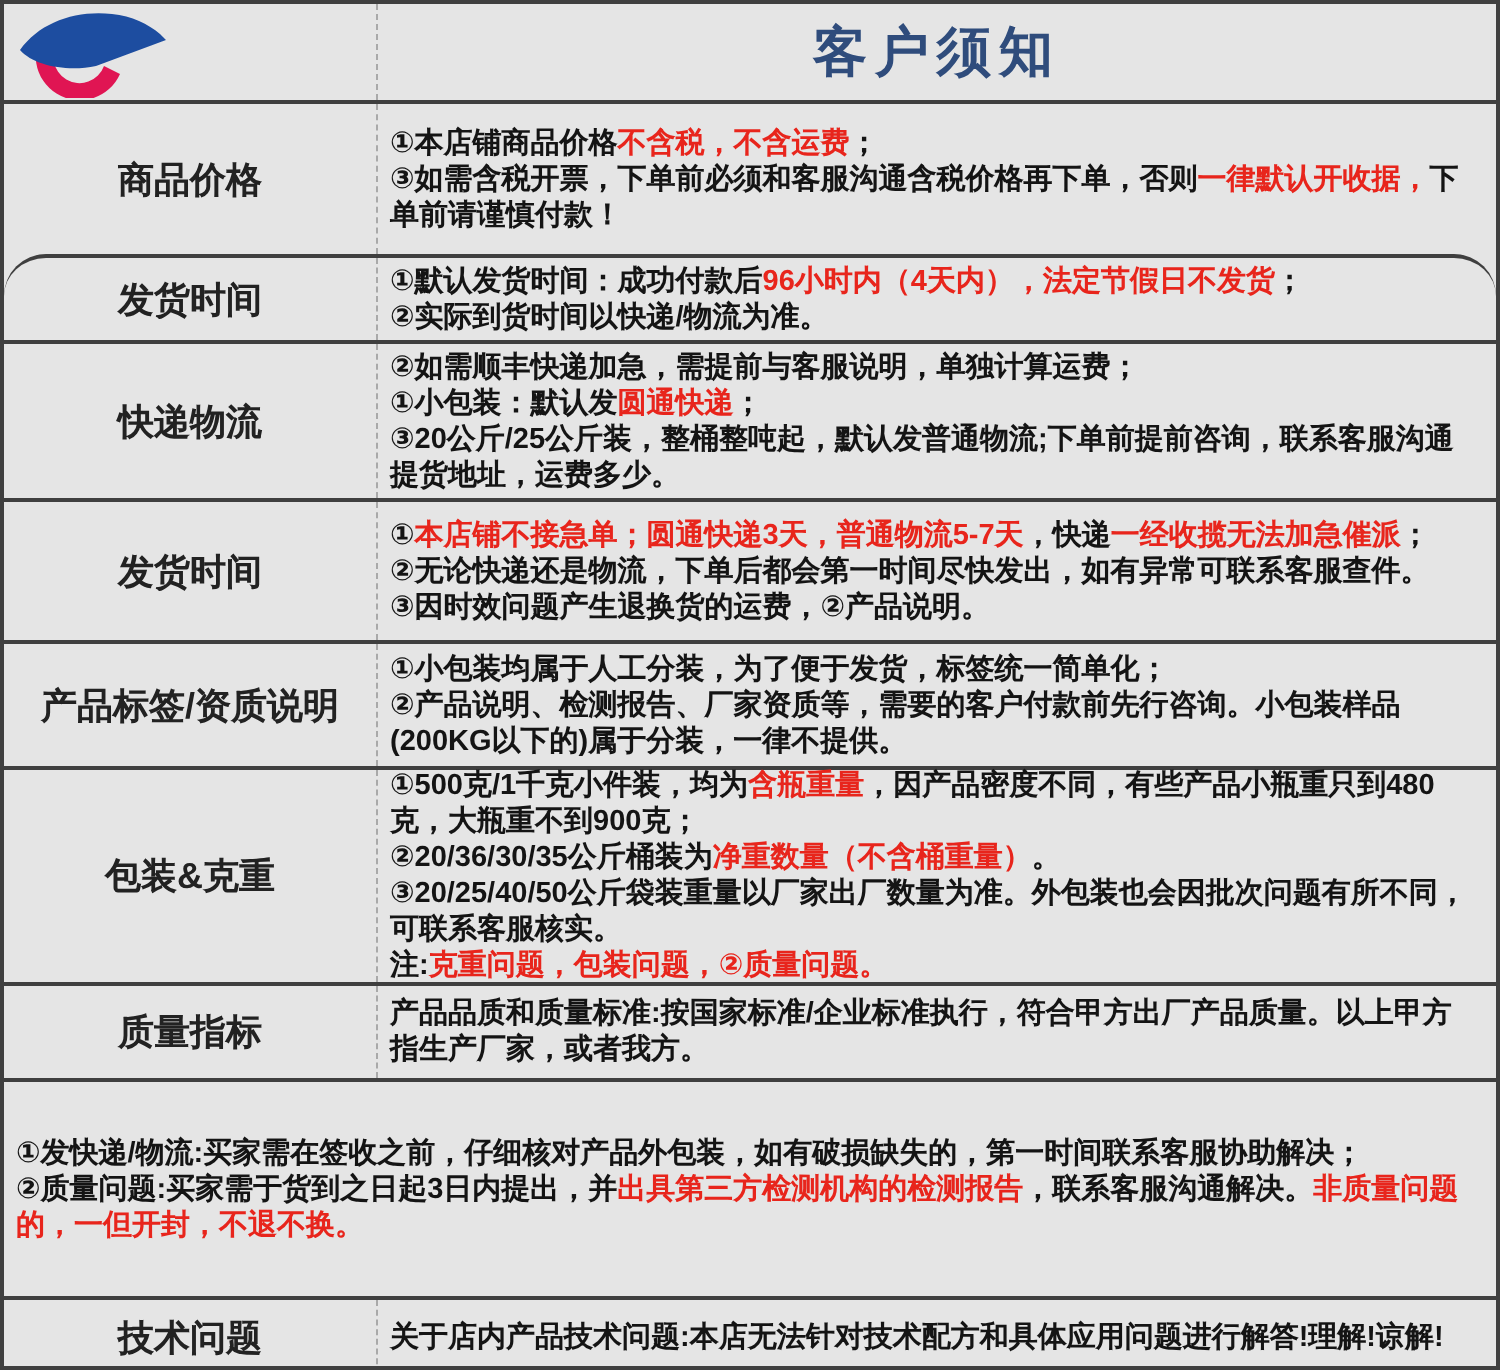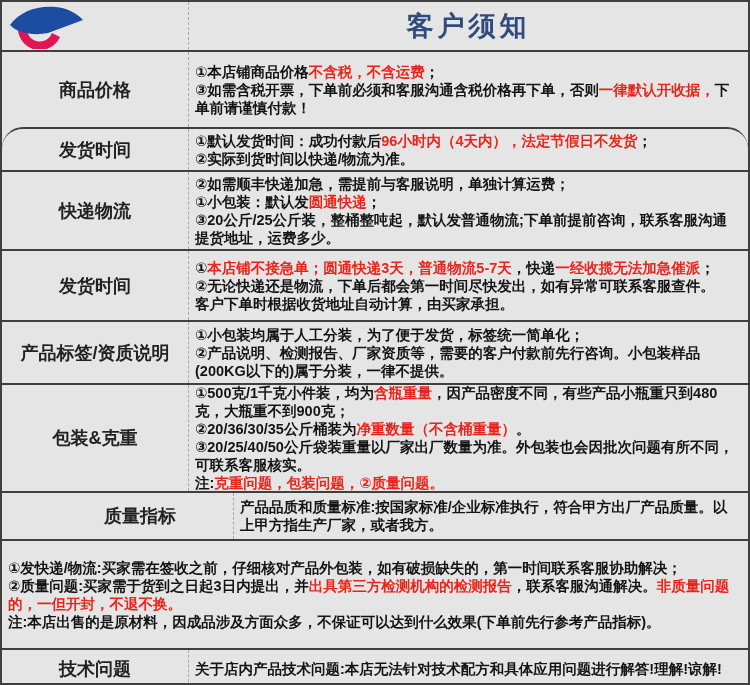--- a/index.html
+++ b/index.html
@@ -32,21 +32,21 @@
   #rows .row{
     display:flex;width:100%;
     border-top:2px solid #3f3f3f;
   }
   #rows .row:nth-child(1){height:77px;}
   #rows .row:nth-child(2){height:43px;border-radius:21px;}
   #rows .row:nth-child(3){height:79px;}
   #rows .row:nth-child(4){height:71px;}
   #rows .row:nth-child(5){height:63px;}
   #rows .row:nth-child(6){height:108px;}
-  #rows .row:nth-child(7){height:48px;padding-left:45px;}
+  #rows .row:nth-child(7){height:48px;}
   #rows .row:nth-child(8){height:109px;}
   #rows .row:nth-child(9){height:39px;}
   .label-cell{
     width:187px;flex:0 0 187px;
     border-right:1px dashed #a9a9a9;
     display:flex;align-items:center;justify-content:center;
     text-align:center;
     font-size:18px;font-weight:700;color:#222;
     padding:0 14px;line-height:24px;
   }
@@ -102,21 +102,21 @@
           <div class="line"><span>②如需顺丰快递加急，需提前与客服说明，单独计算运费；</span></div>
           <div class="line"><span>①小包装：默认发</span><span class="red">圆通快递</span><span>；</span></div>
           <div class="line"><span>③20公斤/25公斤装，整桶整吨起，默认发普通物流;下单前提前咨询，联系客服沟通提货地址，运费多少。</span></div>
         </div>
       </div>
       <div class="row">
         <div class="label-cell">发货时间</div>
         <div class="content-cell">
           <div class="line"><span>①</span><span class="red">本店铺不接急单；圆通快递3天，普通物流5-7天</span><span>，快递</span><span class="red">一经收揽无法加急催派</span><span>；</span></div>
           <div class="line"><span>②无论快递还是物流，下单后都会第一时间尽快发出，如有异常可联系客服查件。</span></div>
-          <div class="line"><span>客户下单时根据收货地址自动计算，由买家承担。</span></div>
+          <div class="line"><span>③因时效问题产生退换货的运费，②产品说明。</span></div>
         </div>
       </div>
       <div class="row">
         <div class="label-cell">产品标签/资质说明</div>
         <div class="content-cell">
           <div class="line"><span>①小包装均属于人工分装，为了便于发货，标签统一简单化；</span></div>
           <div class="line"><span>②产品说明、检测报告、厂家资质等，需要的客户付款前先行咨询。小包装样品(200KG以下的)属于分装，一律不提供。</span></div>
         </div>
       </div>
       <div class="row">
@@ -131,21 +131,20 @@
       <div class="row">
         <div class="label-cell">质量指标</div>
         <div class="content-cell">
           <div class="line"><span>产品品质和质量标准:按国家标准/企业标准执行，符合甲方出厂产品质量。以上甲方指生产厂家，或者我方。</span></div>
         </div>
       </div>
       <div class="row">
         <div class="content-cell">
           <div class="line"><span>①发快递/物流:买家需在签收之前，仔细核对产品外包装，如有破损缺失的，第一时间联系客服协助解决；</span></div>
           <div class="line"><span>②质量问题:买家需于货到之日起3日内提出，并</span><span class="red">出具第三方检测机构的检测报告</span><span>，联系客服沟通解决。</span><span class="red">非质量问题的，一但开封，不退不换。</span></div>
-          <div class="line"><span>注:本店出售的是原材料，因成品涉及方面众多，不保证可以达到什么效果(下单前先行参考产品指标)。</span></div>
         </div>
       </div>
       <div class="row">
         <div class="label-cell">技术问题</div>
         <div class="content-cell">
           <div class="line"><span>关于店内产品技术问题:本店无法针对技术配方和具体应用问题进行解答!理解!谅解!</span></div>
         </div>
       </div>
     </div>
 

